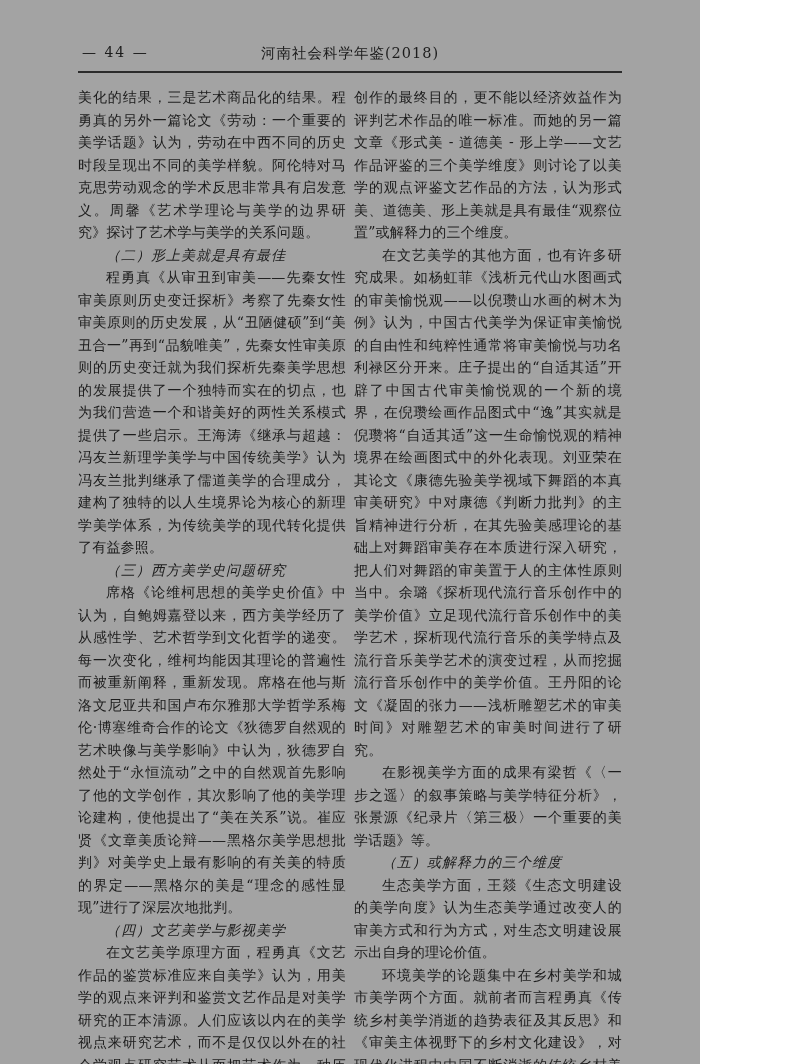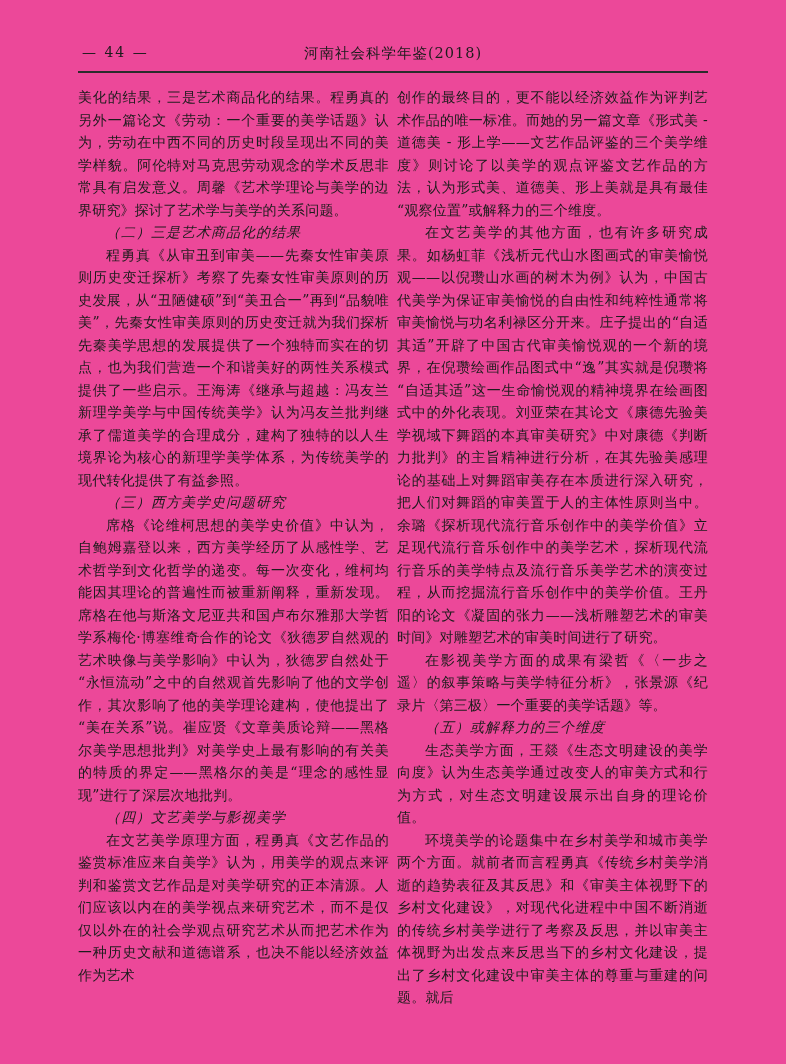--- a/index.html
+++ b/index.html
@@ -2,23 +2,23 @@
 <html lang="zh"><head>
 <meta charset="utf-8">
 <style>
   html, body {
     margin: 0;
     padding: 0;
     background: #ffffff;
   }
   .page {
     position: relative;
-    width: 786px;
+    width: 700px;
     height: 1064px;
-    background: #ec4899;
+    background: #a3a3a3;
     font-family: "DejaVu Serif", "Liberation Serif", serif;
     color: #1c1c1c;
     overflow: hidden;
     box-sizing: border-box;
   }
   .page-header {
     position: absolute;
     top: 42px;
     left: 78px;
     right: 78px;
@@ -81,21 +81,21 @@
 
 <div class="page">
   <div class="page-header">
     <span class="folio">— 44 —</span>
     <span class="journal-title">河南社会科学年鉴(2018)</span>
   </div>
   <div class="header-rule"></div>
   <div class="columns">
     <div class="column" id="col-left">
         <p class="para">美化的结果，三是艺术商品化的结果。程勇真的另外一篇论文《劳动：一个重要的美学话题》认为，劳动在中西不同的历史时段呈现出不同的美学样貌。阿伦特对马克思劳动观念的学术反思非常具有启发意义。周馨《艺术学理论与美学的边界研究》探讨了艺术学与美学的关系问题。</p>
-        <p class="heading">（二）三是艺术商品化的结果</p>
+        <p class="heading">（二）形上美就是具有最佳</p>
         <p class="para indent">程勇真《从审丑到审美——先秦女性审美原则历史变迁探析》考察了先秦女性审美原则的历史发展，从“丑陋健硕”到“美丑合一”再到“品貌唯美”，先秦女性审美原则的历史变迁就为我们探析先秦美学思想的发展提供了一个独特而实在的切点，也为我们营造一个和谐美好的两性关系模式提供了一些启示。王海涛《继承与超越：冯友兰新理学美学与中国传统美学》认为冯友兰批判继承了儒道美学的合理成分，建构了独特的以人生境界论为核心的新理学美学体系，为传统美学的现代转化提供了有益参照。</p>
         <p class="heading">（三）西方美学史问题研究</p>
         <p class="para indent">席格《论维柯思想的美学史价值》中认为，自鲍姆嘉登以来，西方美学经历了从感性学、艺术哲学到文化哲学的递变。每一次变化，维柯均能因其理论的普遍性而被重新阐释，重新发现。席格在他与斯洛文尼亚共和国卢布尔雅那大学哲学系梅伦·博塞维奇合作的论文《狄德罗自然观的艺术映像与美学影响》中认为，狄德罗自然处于“永恒流动”之中的自然观首先影响了他的文学创作，其次影响了他的美学理论建构，使他提出了“美在关系”说。崔应贤《文章美质论辩——黑格尔美学思想批判》对美学史上最有影响的有关美的特质的界定——黑格尔的美是“理念的感性显现”进行了深层次地批判。</p>
         <p class="heading">（四）文艺美学与影视美学</p>
         <p class="para indent">在文艺美学原理方面，程勇真《文艺作品的鉴赏标准应来自美学》认为，用美学的观点来评判和鉴赏文艺作品是对美学研究的正本清源。人们应该以内在的美学视点来研究艺术，而不是仅仅以外在的社会学观点研究艺术从而把艺术作为一种历史文献和道德谱系，也决不能以经济效益作为艺术</p>
       </div>
     <div class="column" id="col-right">
         <p class="para">创作的最终目的，更不能以经济效益作为评判艺术作品的唯一标准。而她的另一篇文章《形式美 - 道德美 - 形上学——文艺作品评鉴的三个美学维度》则讨论了以美学的观点评鉴文艺作品的方法，认为形式美、道德美、形上美就是具有最佳“观察位置”或解释力的三个维度。</p>
         <p class="para indent">在文艺美学的其他方面，也有许多研究成果。如杨虹菲《浅析元代山水图画式的审美愉悦观——以倪瓒山水画的树木为例》认为，中国古代美学为保证审美愉悦的自由性和纯粹性通常将审美愉悦与功名利禄区分开来。庄子提出的“自适其适”开辟了中国古代审美愉悦观的一个新的境界，在倪瓒绘画作品图式中“逸”其实就是倪瓒将“自适其适”这一生命愉悦观的精神境界在绘画图式中的外化表现。刘亚荣在其论文《康德先验美学视域下舞蹈的本真审美研究》中对康德《判断力批判》的主旨精神进行分析，在其先验美感理论的基础上对舞蹈审美存在本质进行深入研究，把人们对舞蹈的审美置于人的主体性原则当中。余璐《探析现代流行音乐创作中的美学价值》立足现代流行音乐创作中的美学艺术，探析现代流行音乐的美学特点及流行音乐美学艺术的演变过程，从而挖掘流行音乐创作中的美学价值。王丹阳的论文《凝固的张力——浅析雕塑艺术的审美时间》对雕塑艺术的审美时间进行了研究。</p>
         <p class="para indent">在影视美学方面的成果有梁哲《〈一步之遥〉的叙事策略与美学特征分析》，张景源《纪录片〈第三极〉一个重要的美学话题》等。</p>

